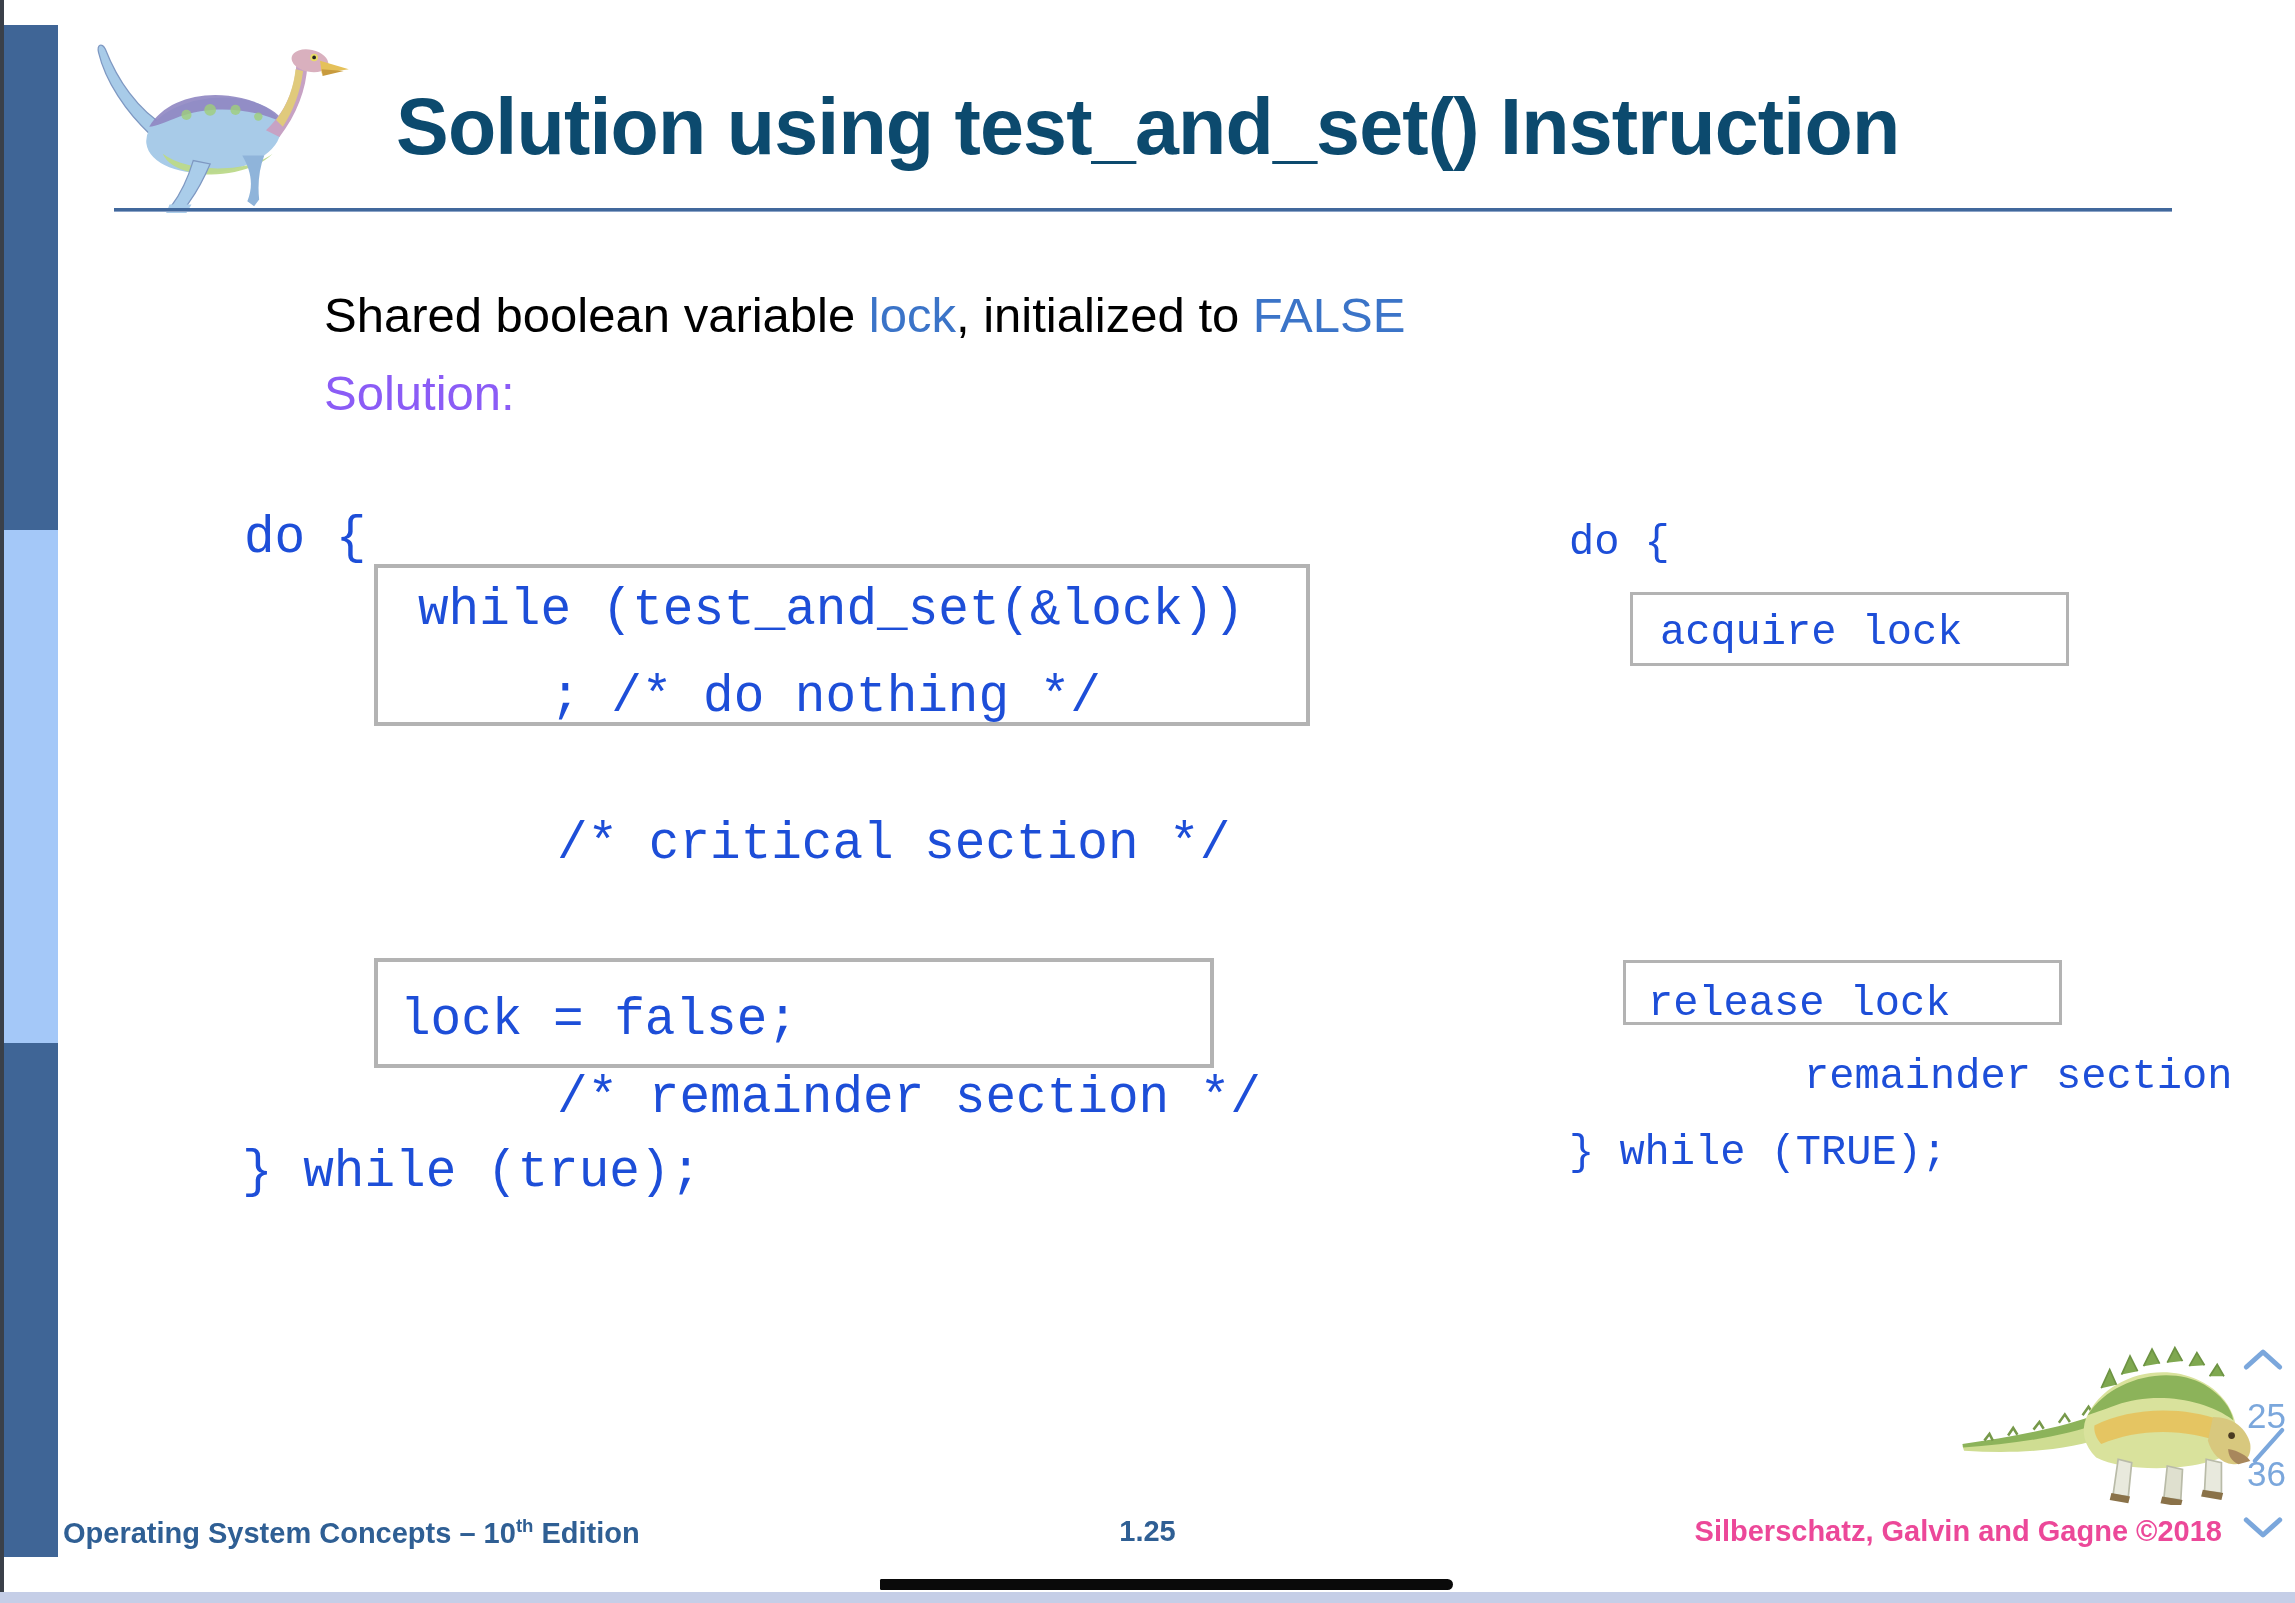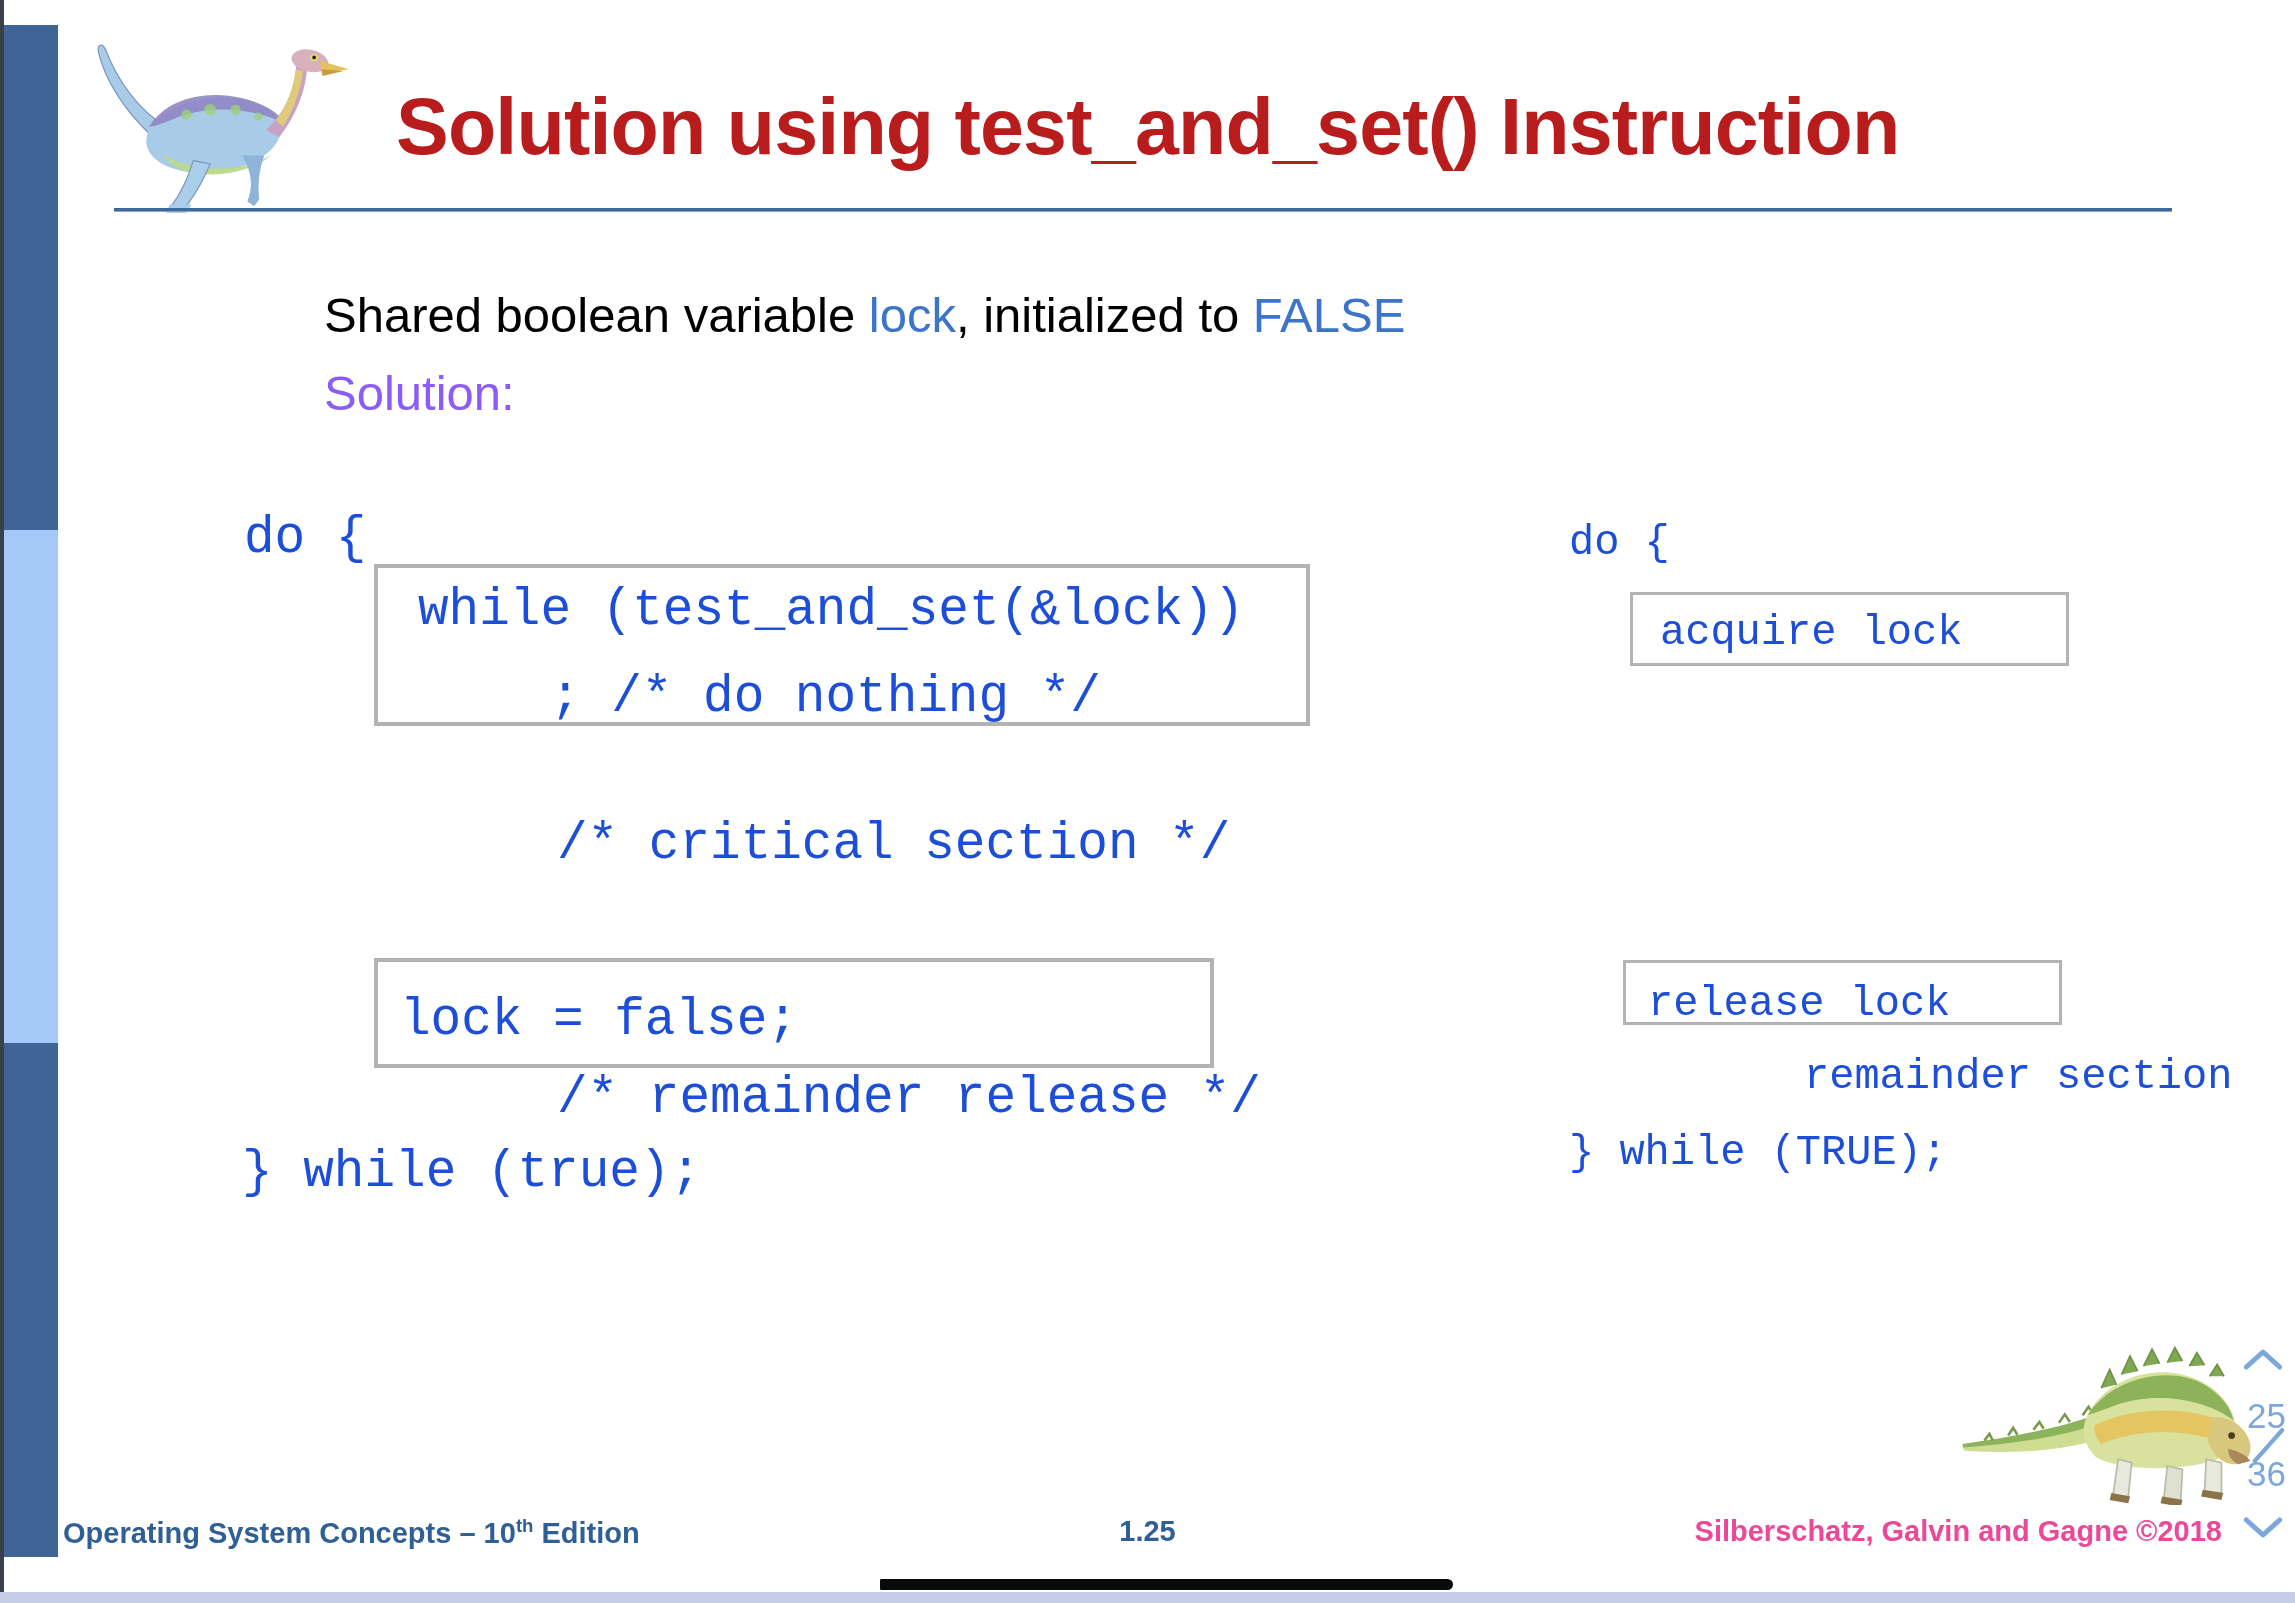--- a/index.html
+++ b/index.html
@@ -7,21 +7,21 @@
          font-family:"Liberation Sans",sans-serif;}
 
   
   .edge-line{position:absolute;left:0;top:0;width:4.2px;height:1603px;background:#3a4049;}
   .sidebar{position:absolute;left:4.2px;top:25px;width:54px;height:1532px;}
   .sidebar .seg-dark-top{position:absolute;left:0;top:0;width:54px;height:505px;background:#3f6596;}
   .sidebar .seg-light{position:absolute;left:0;top:505px;width:54px;height:514px;background:#a4c8f8;}
   .sidebar .seg-dark-bottom{position:absolute;left:0;top:1018px;width:54px;height:514px;background:#3f6596;}
 
   
-  .title{position:absolute;left:396px;top:81px;font-size:79px;font-weight:bold;color:#b91c1c;
+  .title{position:absolute;left:396px;top:81px;font-size:79px;font-weight:bold;color:#0c4a6e;
          white-space:nowrap;letter-spacing:-0.8px;}
   .title-rule{position:absolute;left:114px;top:208px;width:2058px;height:3.4px;background:#41689c;
               border-bottom:1.7px solid #8ba3c7;}
   .dino-top{position:absolute;left:85px;top:27px;width:279px;height:186px;}
 
   
   .bullet1{position:absolute;left:324px;top:287px;font-size:49px;color:#000;white-space:nowrap;}
   .bullet1 .blue{color:#3b74c8;}
   .bullet2{position:absolute;left:324px;top:365px;font-size:49px;color:#8b5cf6;white-space:nowrap;}
 
@@ -132,21 +132,21 @@
     <div class="mono code-l line1">while (test_and_set(&amp;lock))</div>
     <div class="mono code-l line2">; /* do nothing */</div>
   </div>
 
   <div class="mono code-l l-critical">/* critical section */</div>
 
   <div class="codebox code-l box2">
     <div class="mono code-l line1">lock = false;</div>
   </div>
 
-  <div class="mono code-l l-remainder">/* remainder release */</div>
+  <div class="mono code-l l-remainder">/* remainder section */</div>
   <div class="mono code-l l-close">} while (true);</div>
 
   <div class="mono code-r r-do">do {</div>
 
   <div class="codebox code-r boxA">
     <div class="mono code-r line1">acquire lock</div>
   </div>
 
 
   <div class="codebox code-r boxR">

